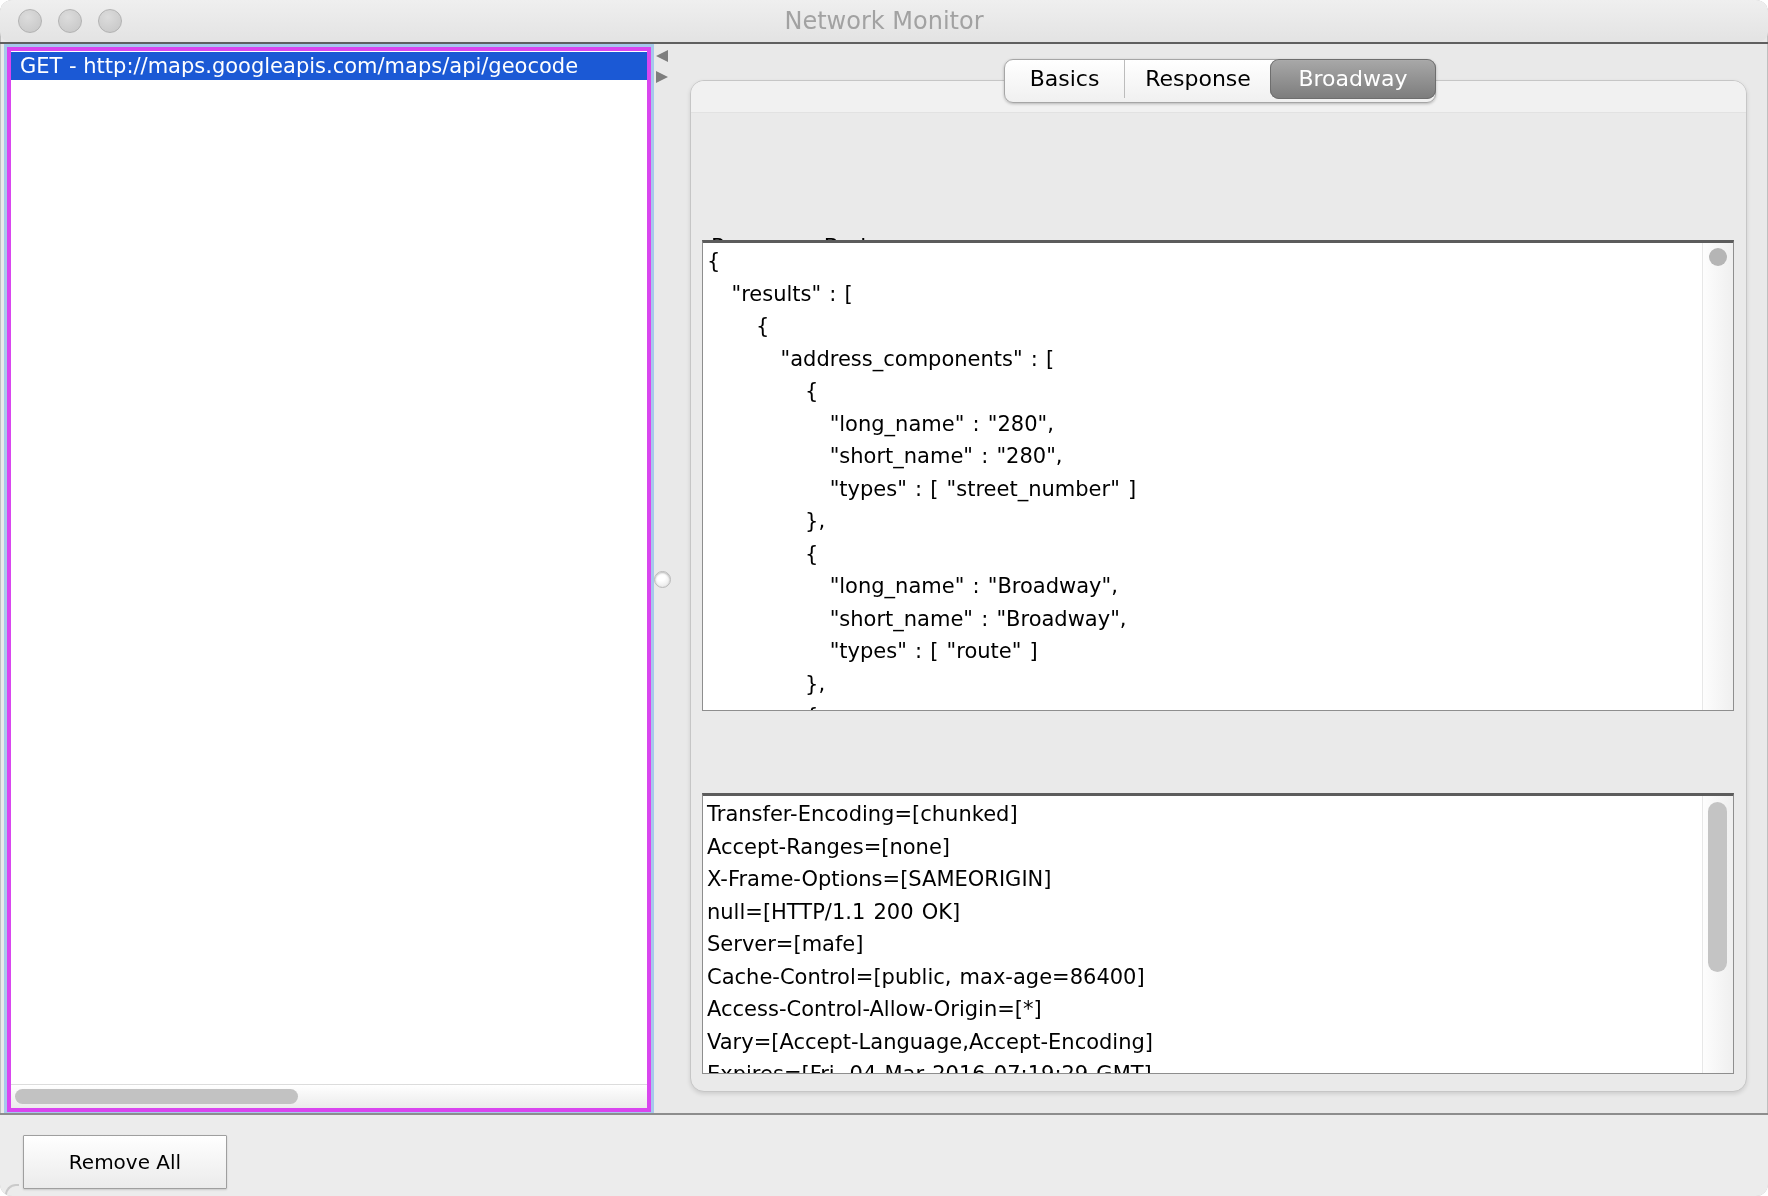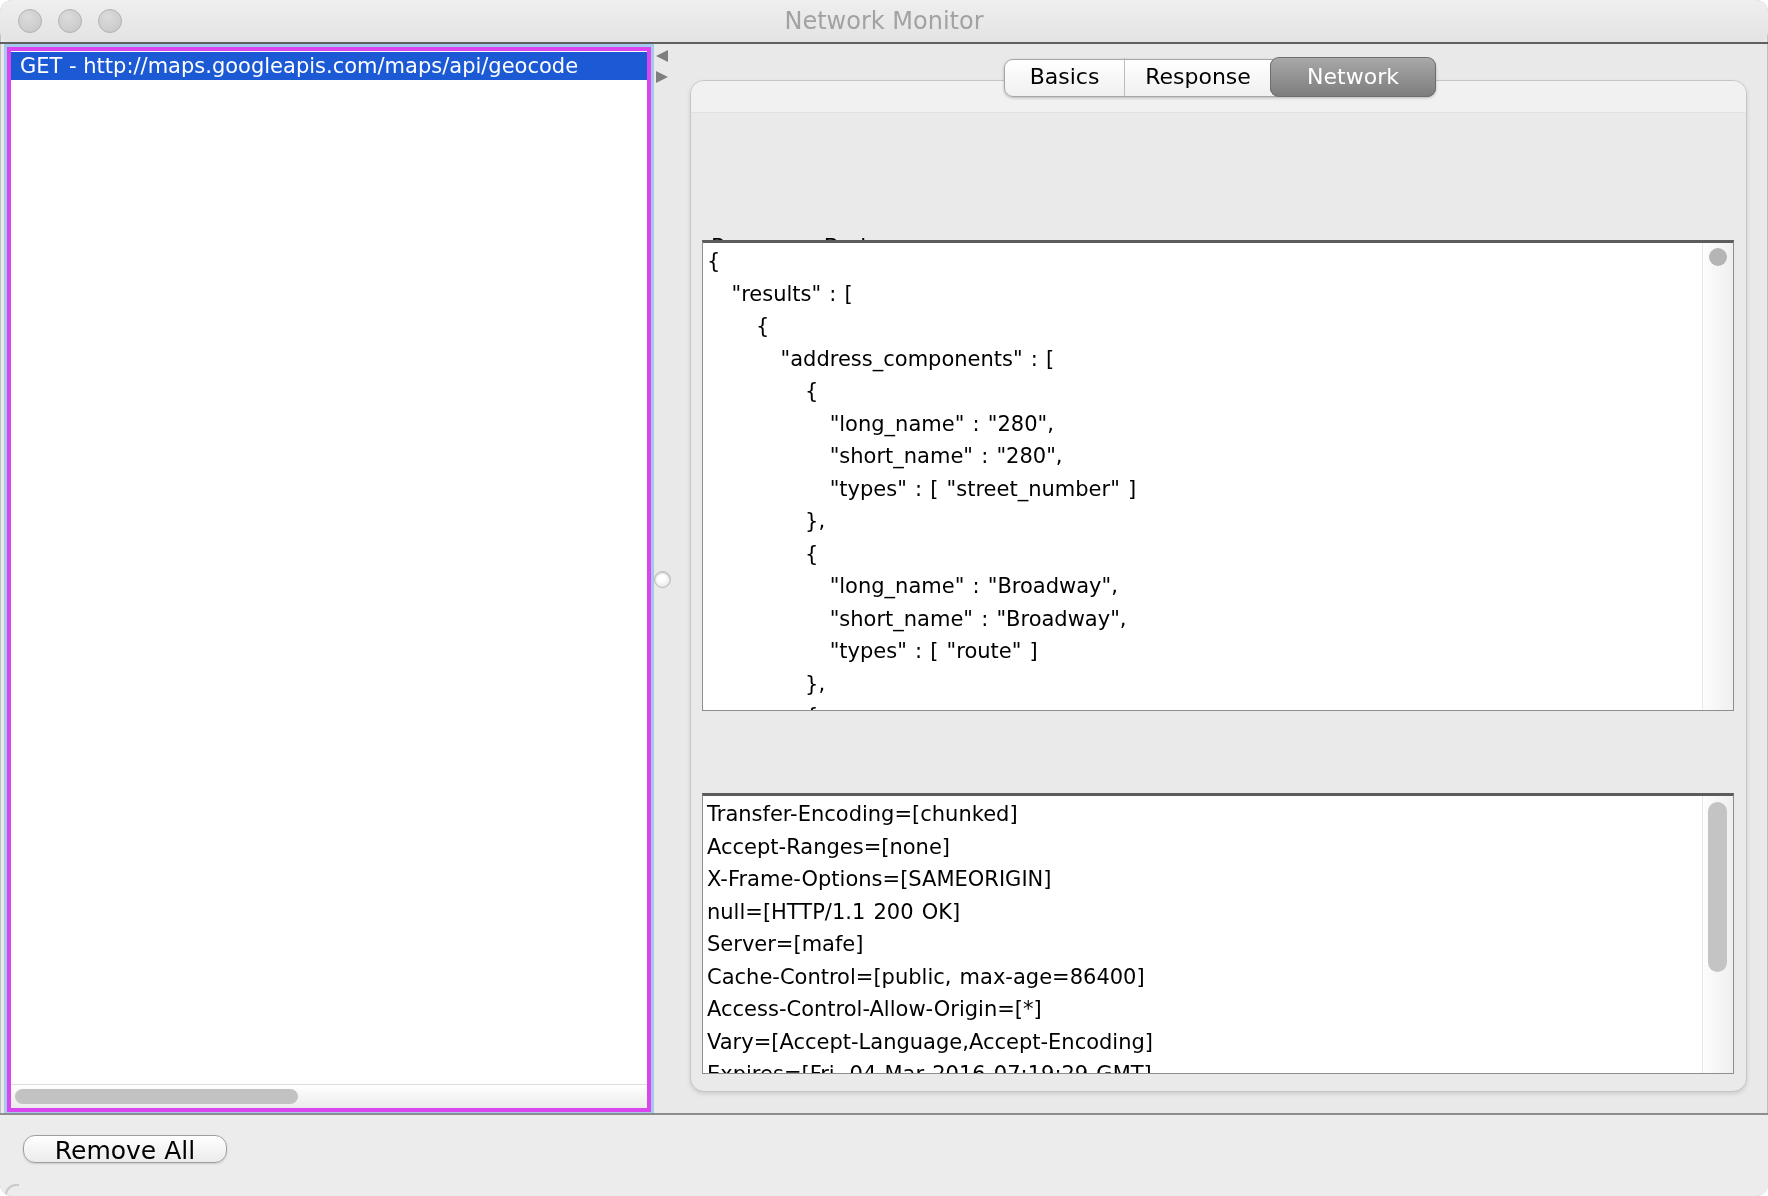--- a/index.html
+++ b/index.html
@@ -79,26 +79,25 @@
     background: #eaeaea;
     border: 1px solid #c6c6c6; border-radius: 14px;
     box-shadow: 0 2px 4px rgba(0,0,0,0.12);
   }
   .tab-panel .top-strip {
     position: absolute; left: 0; right: 0; top: 0; height: 32px;
     border-radius: 13px 13px 0 0;
     background: #f1f1f1; border-bottom: 1px solid #e2e2e2;
   }
   .tabs {
-    position: absolute; left: 1004px; top: 59px; height: 38px;
+    position: absolute; left: 1004px; top: 59px; height: 44px;
     display: flex;
     background: linear-gradient(#ffffff, #f0f0f0);
     border: 1px solid #a6a6a6; border-radius: 9px;
     box-shadow: 0 1px 3px rgba(0,0,0,0.25);
-    align-items: flex-end;
   }
   .tab {
     height: 38px; line-height: 38px; text-align: center;
     font-size: 22px; color: #000000; cursor: default;
   }
   .tab.basics  { width: 120px; border-right: 1px solid #bcbcbc; }
   .tab.request { width: 146px; }
   .tab.response {
     width: 166px; height: 40px; line-height: 40px; margin: -1px;
     border-radius: 9px; color: #ffffff;
@@ -135,25 +134,25 @@
   }
   .vthumb-bar {
     position: absolute; top: 6px; left: 5px; width: 19px; height: 170px;
     border-radius: 10px; background: #c4c4c4;
   }
 
   
   .sep-bottom { position: absolute; left: 0; top: 1113px; width: 100%; height: 2px; background: #8d8d8d; }
   .footer { position: absolute; left: 0; top: 1115px; width: 100%; height: 81px; background: #ececec; }
   .remove-btn {
-    position: absolute; left: 23px; top: 1135px; width: 204px; height: 28px;
-    border: 1px solid #9f9f9f; border-radius: 12px;
+    position: absolute; left: 23px; top: 1135px; width: 204px; height: 54px;
+    border: 1px solid #9f9f9f; border-radius: 1px;
     background: linear-gradient(#ffffff, #ebebeb);
     box-shadow: 0 1px 2px rgba(0,0,0,0.15);
-    font-family: inherit; font-size: 25px; color: #000000;
+    font-family: inherit; font-size: 20px; color: #000000;
   }
   .resize-grip {
     position: absolute; left: 5px; top: 1184px; width: 14px; height: 11px;
     border-top: 2px solid #cacaca; border-left: 2px solid #cacaca;
     border-top-left-radius: 14px;
   }
 </style>
 </head>
 <body>
 
@@ -180,21 +179,21 @@
   <div class="arrow-right"></div>
   <div class="divider-knob"></div>
 
   <div class="tab-panel">
     <div class="top-strip"></div>
   </div>
 
   <div class="tabs">
     <div class="tab basics">Basics</div>
     <div class="tab request">Response</div>
-    <div class="tab response">Network</div>
+    <div class="tab response">Broadway</div>
   </div>
 
   <div class="section-label body-label">Response Body</div>
   <div class="text-area body-area">
     <pre class="area-text">{
    "results" : [
       {
          "address_components" : [
             {
                "long_name" : "280",

